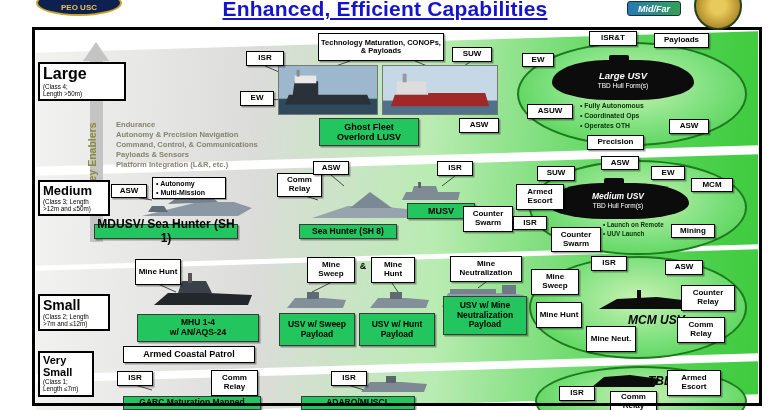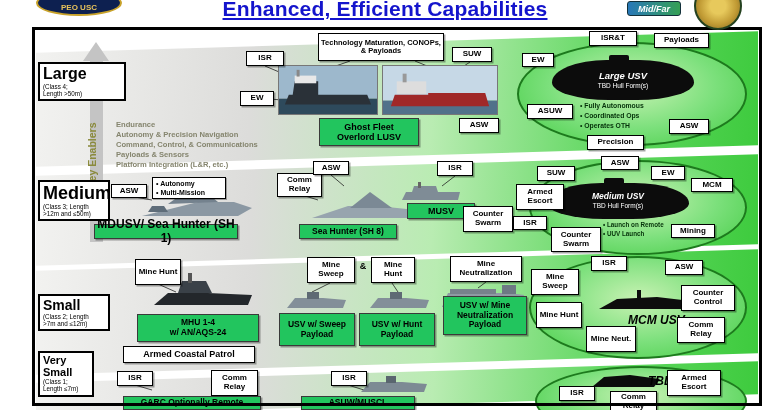--- a/index.html
+++ b/index.html
@@ -132,21 +132,21 @@
     <span>• Coordinated Ops</span>
     <span>• Operates OTH</span>
   </div>
 
   <div class="pbox" style="left:319px;top:118px;width:100px;height:28px;font-size:9px">
     <span>Ghost Fleet</span>
     <span>Overlord LUSV</span>
   </div>
 
   <div class="rowlabel" style="left:38px;top:180px;width:72px">
-    <span class="big" style="font-size:18px">Medium</span>
+    <span class="big" style="font-size:13px">Medium</span>
     <span class="sub">(Class 3; Length</span>
     <span class="sub">&gt;12m and ≤50m)</span>
   </div>
 
   <div class="wbox" style="left:111px;top:184px;width:36px;height:14px">ASW</div>
 
   <div class="ship" style="left:138px;top:172px;width:118px;height:52px">
     <svg viewBox="0 0 118 52" preserveAspectRatio="none">
       <path d="M4,44 L100,44 L114,36 L96,30 L60,30 Z" fill="#8b98a3"></path>
       <path d="M30,32 L58,12 L80,30 Z" fill="#74828e"></path>
@@ -257,41 +257,41 @@
 
   <div class="ship" style="left:597px;top:287px;width:96px;height:26px">
     <svg viewBox="0 0 96 26" preserveAspectRatio="none">
       <path d="M2,22 L88,22 L94,14 L60,10 L20,12 Z" fill="#0d0d0d"></path>
         <rect x="40" y="3" width="4" height="9" fill="#0d0d0d"></rect>
     </svg>
   </div>
   <div class="itl" style="left:628px;top:313px">MCM USV</div>
 
   <div class="wbox" style="left:586px;top:326px;width:50px;height:26px">Mine Neut.</div>
-  <div class="wbox" style="left:681px;top:285px;width:54px;height:26px">Counter Control</div>
+  <div class="wbox" style="left:681px;top:285px;width:54px;height:26px">Counter Relay</div>
   <div class="wbox" style="left:677px;top:317px;width:48px;height:26px">Comm Relay</div>
 
   <div class="rowlabel" style="left:38px;top:351px;width:56px">
     <span class="big" style="font-size:11px">Very Small</span>
     <span class="sub">(Class 1;</span>
     <span class="sub">Length ≤7m)</span>
   </div>
 
   <div class="wbox" style="left:117px;top:371px;width:36px;height:15px">ISR</div>
   <div class="wbox" style="left:211px;top:370px;width:47px;height:26px">Comm Relay</div>
-  <div class="pbox" style="left:123px;top:396px;width:138px;height:14px">GARC Optionally Remote</div>
+  <div class="pbox" style="left:123px;top:396px;width:138px;height:14px">GARC Maturation Manned</div>
 
   <div class="wbox" style="left:331px;top:371px;width:36px;height:15px">ISR</div>
   <div class="ship" style="left:358px;top:373px;width:72px;height:23px">
     <svg viewBox="0 0 72 23" preserveAspectRatio="none">
       <path d="M3,19 L66,19 L69,11 L44,9 L12,9 Z" fill="#7d8a94"></path>
         <rect x="28" y="3" width="10" height="7" fill="#5a666f"></rect>
     </svg>
   </div>
-  <div class="pbox" style="left:301px;top:396px;width:114px;height:14px">ASUW/MUSCL</div>
+  <div class="pbox" style="left:301px;top:396px;width:114px;height:14px">ADARO/MUSCL</div>
 
   <div class="ship" style="left:590px;top:369px;width:72px;height:22px">
     <svg viewBox="0 0 72 22" preserveAspectRatio="none">
       <path d="M2,18 L64,18 L70,10 L40,6 L14,8 Z" fill="#0c0c0c"></path>
     </svg>
   </div>
   <div class="itl" style="left:648px;top:374px">TBD</div>
 
   <div class="wbox" style="left:559px;top:386px;width:36px;height:15px">ISR</div>
   <div class="wbox" style="left:610px;top:391px;width:47px;height:22px">Comm Relay</div>

